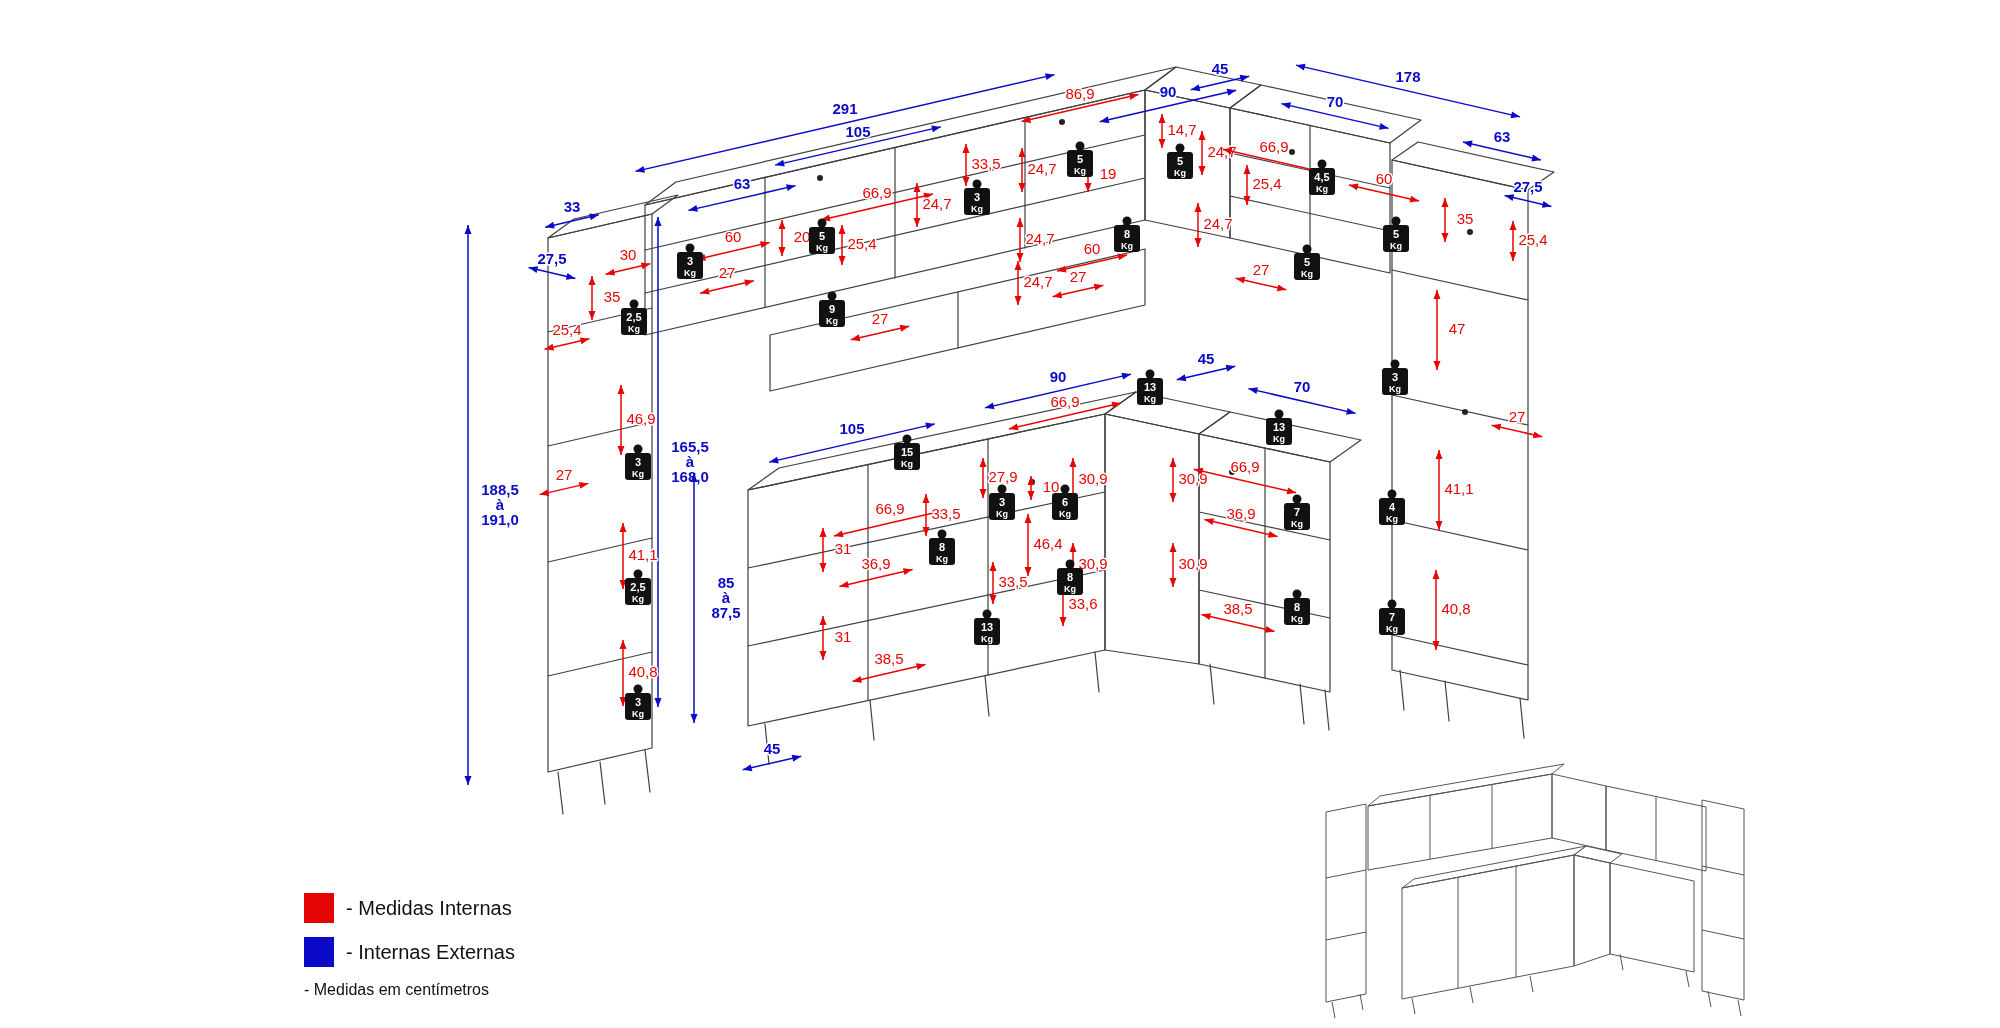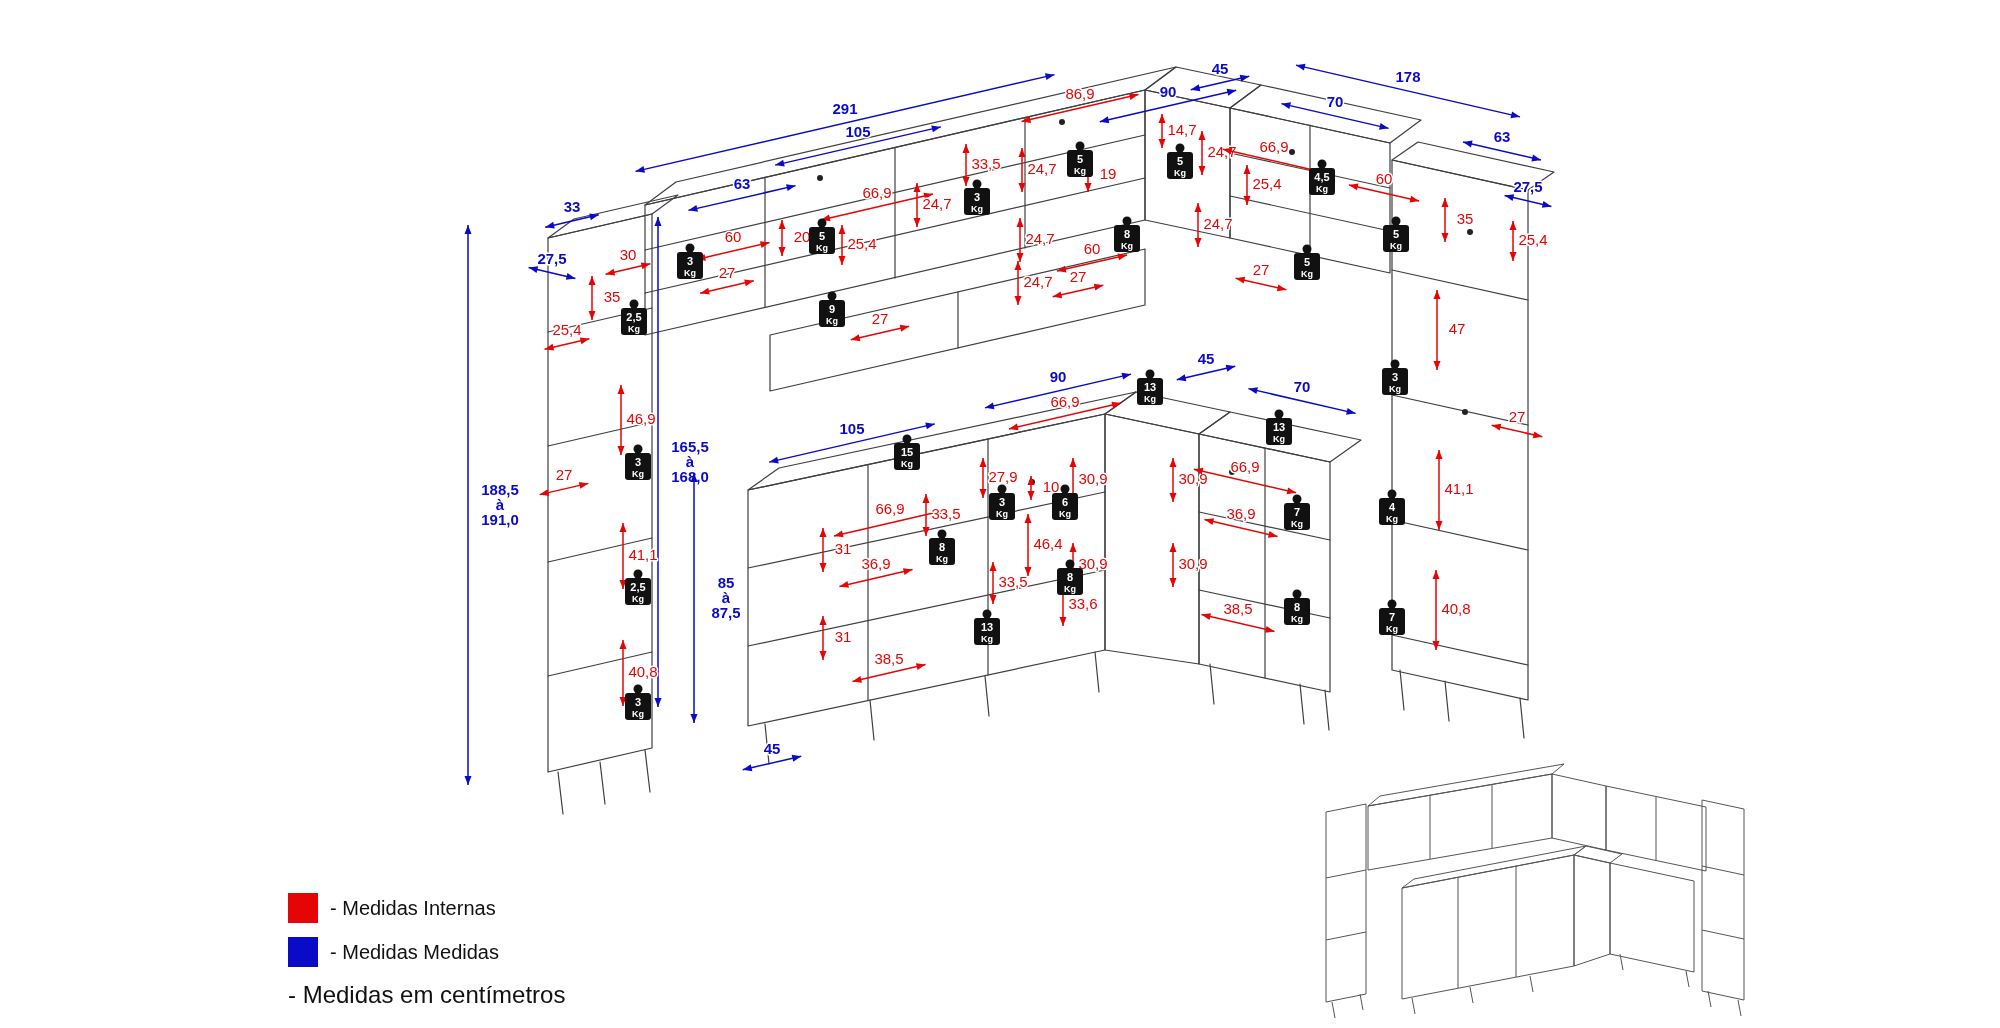--- a/index.html
+++ b/index.html
@@ -1,24 +1,24 @@
 <!DOCTYPE html>
 <html><head>
 <meta charset="utf-8">
 <style>
   html,body{margin:0;padding:0;background:#fff;}
   .canvas{position:relative;width:2000px;height:1028px;background:#fff;overflow:hidden;
           font-family:"Liberation Sans",sans-serif;color:#111;}
   .page-title{position:absolute;left:300px;top:8px;font-size:31px;font-weight:bold;
               letter-spacing:.5px;color:#0d0d0d;}
-  .legend{position:absolute;left:288px;top:893px;}
+  .legend{position:absolute;left:304px;top:893px;}
   .legend-row{display:flex;align-items:center;gap:12px;margin-bottom:14px;}
   .swatch{width:30px;height:30px;display:inline-block;}
   .legend-label{font-size:20px;}
-  .legend-note{font-size:24px;}
+  .legend-note{font-size:16px;}
   svg.diagram{position:absolute;left:0;top:0;}
   .furn{stroke:#3f3f3f;stroke-width:1.2;fill:none;stroke-linejoin:round;stroke-linecap:round;}
   .thumb{stroke:#555;stroke-width:1;fill:none;stroke-linejoin:round;}
   text.dim{font-size:15px;text-anchor:middle;dominant-baseline:middle;
            paint-order:stroke;stroke:#fff;stroke-width:3px;stroke-linejoin:round;
            font-family:"Liberation Sans",sans-serif;}
   text.ext{fill:#0a0ac8;font-weight:bold;}
   text.int{fill:#e60505;}
   text.wnum{font-size:11px;font-weight:bold;fill:#fff;text-anchor:middle;dominant-baseline:middle;}
   text.wkg{font-size:9px;font-weight:bold;fill:#fff;text-anchor:middle;dominant-baseline:middle;}
@@ -743,18 +743,18 @@
   </svg>
 
 
   <div class="legend">
     <div class="legend-row">
       <span class="swatch" style="background: rgb(230, 5, 5);"></span>
       <span class="legend-label">- Medidas Internas</span>
     </div>
     <div class="legend-row">
       <span class="swatch" style="background: rgb(10, 10, 200);"></span>
-      <span class="legend-label">- Medidas Medidas</span>
+      <span class="legend-label">- Internas Externas</span>
     </div>
     <div class="legend-note">- Medidas em centímetros</div>
   </div>
 
 </div>
 
 </body></html>

